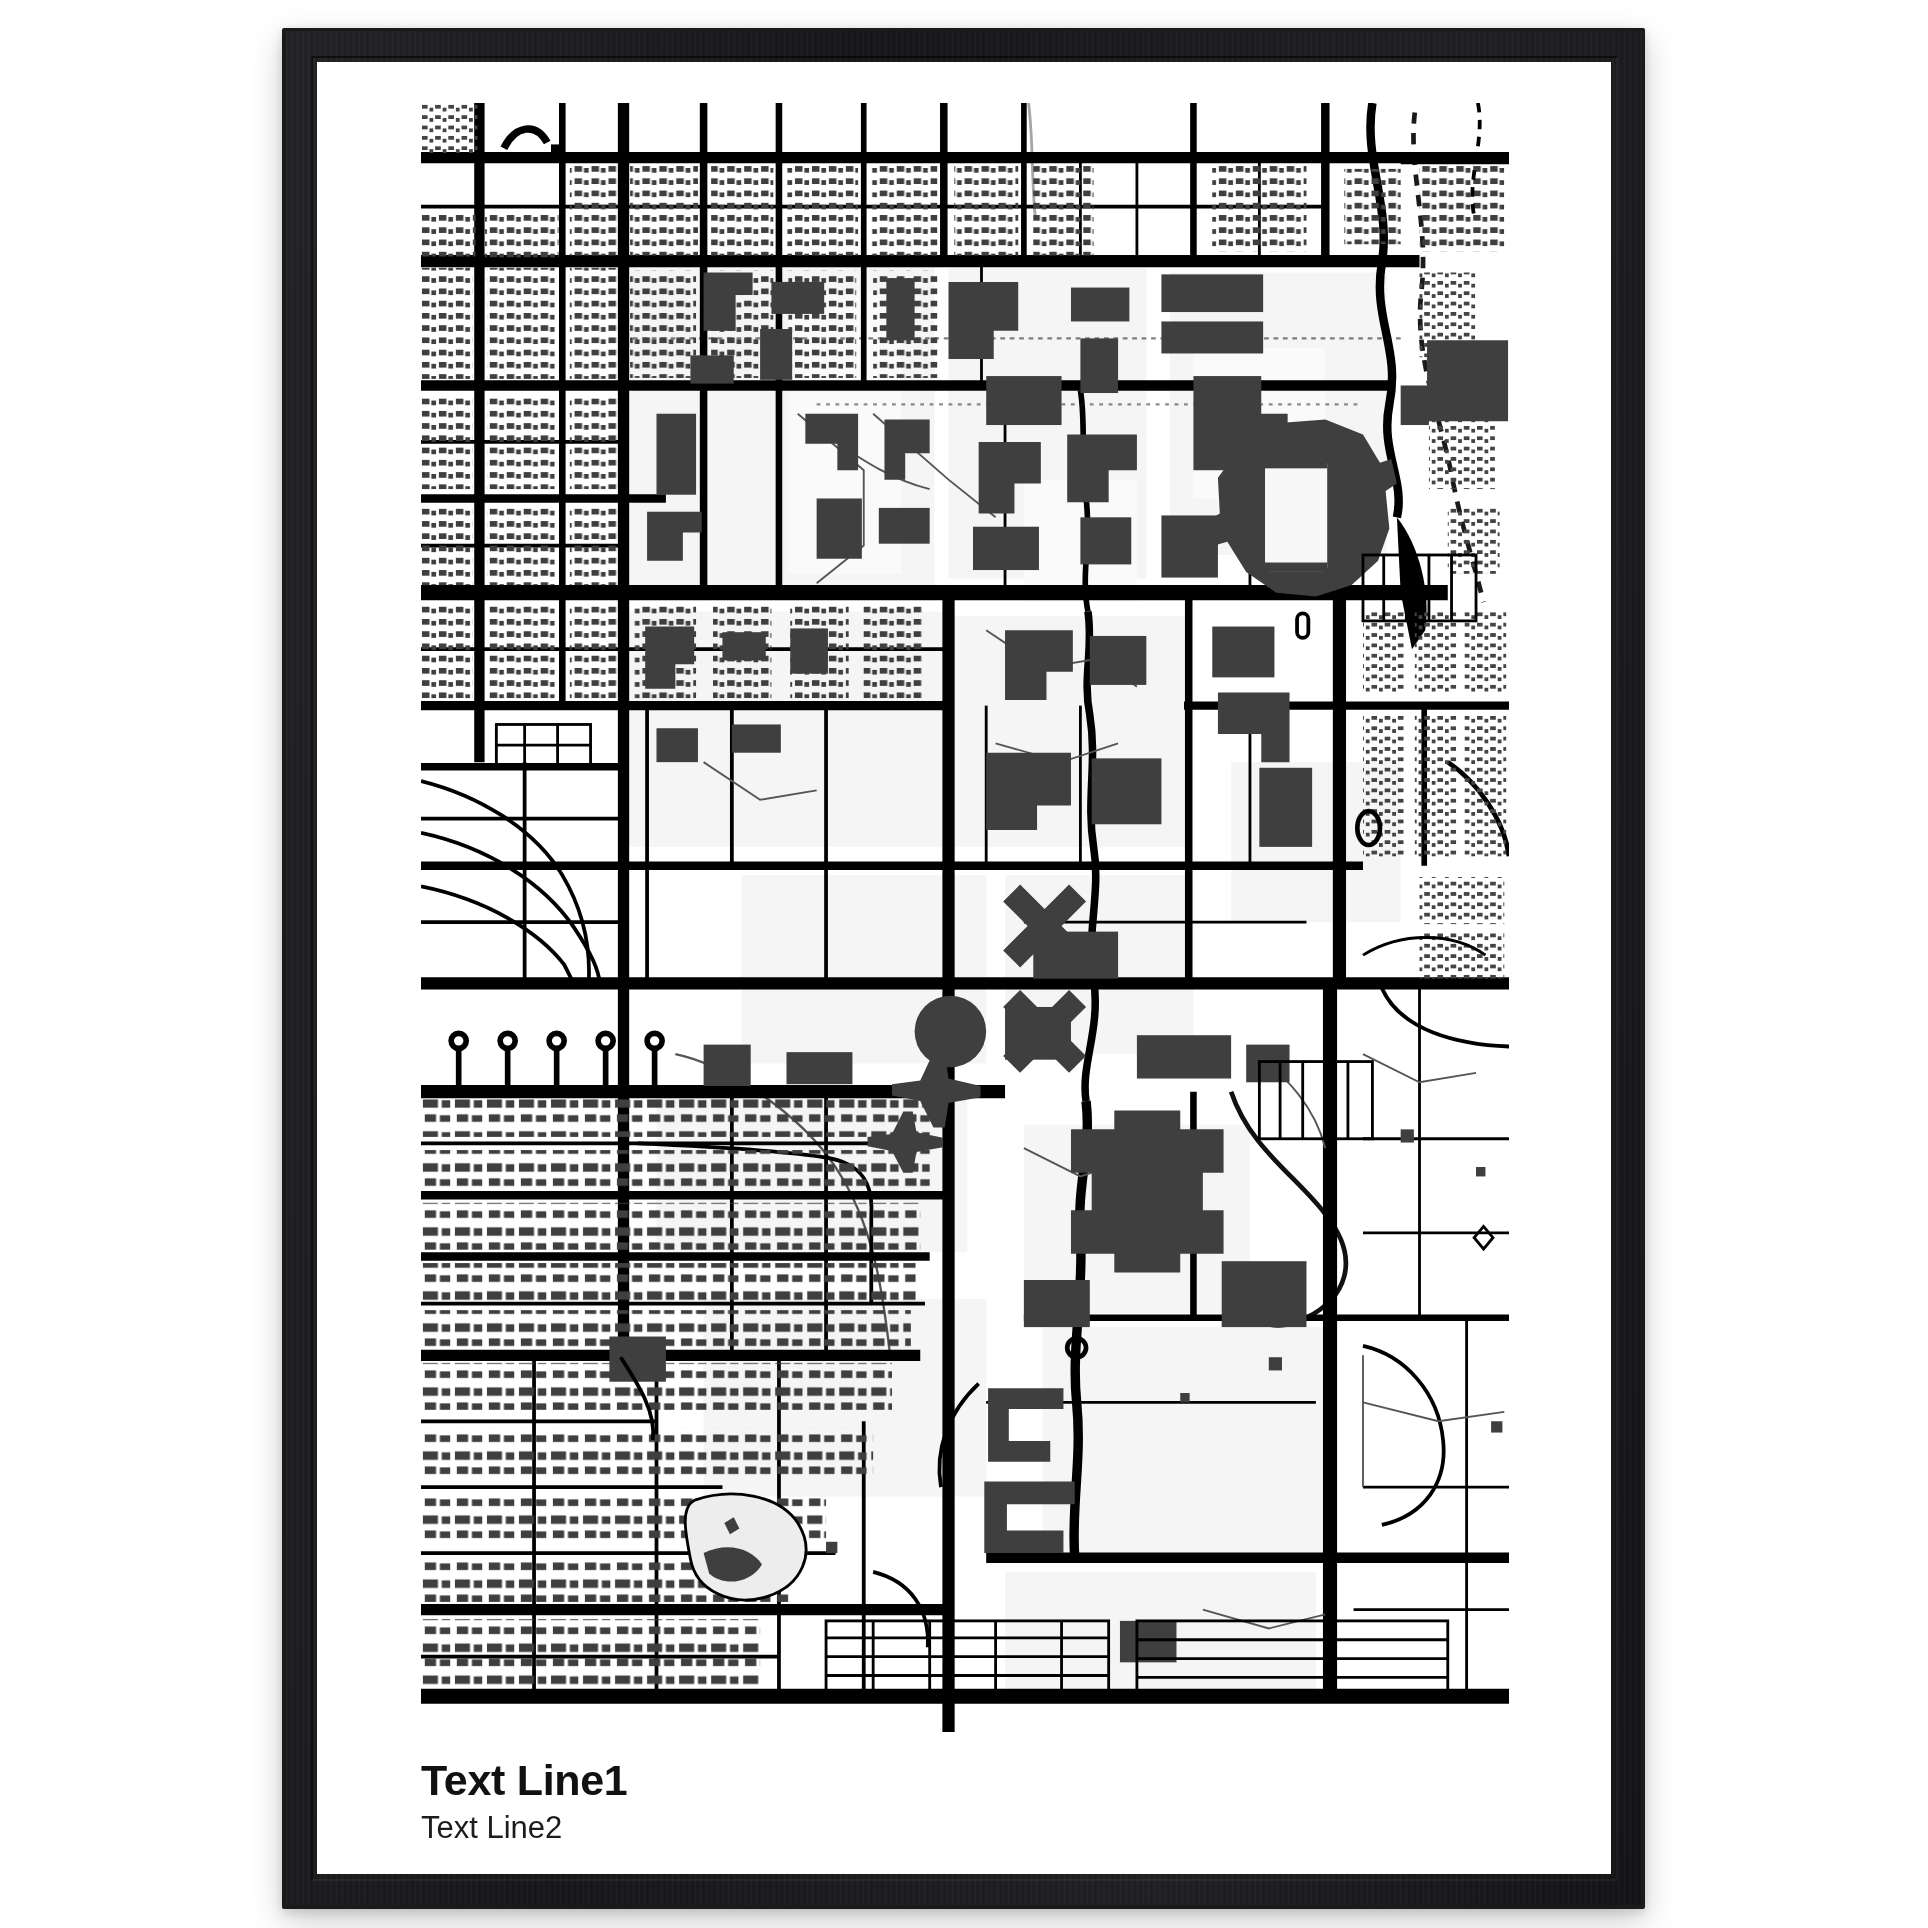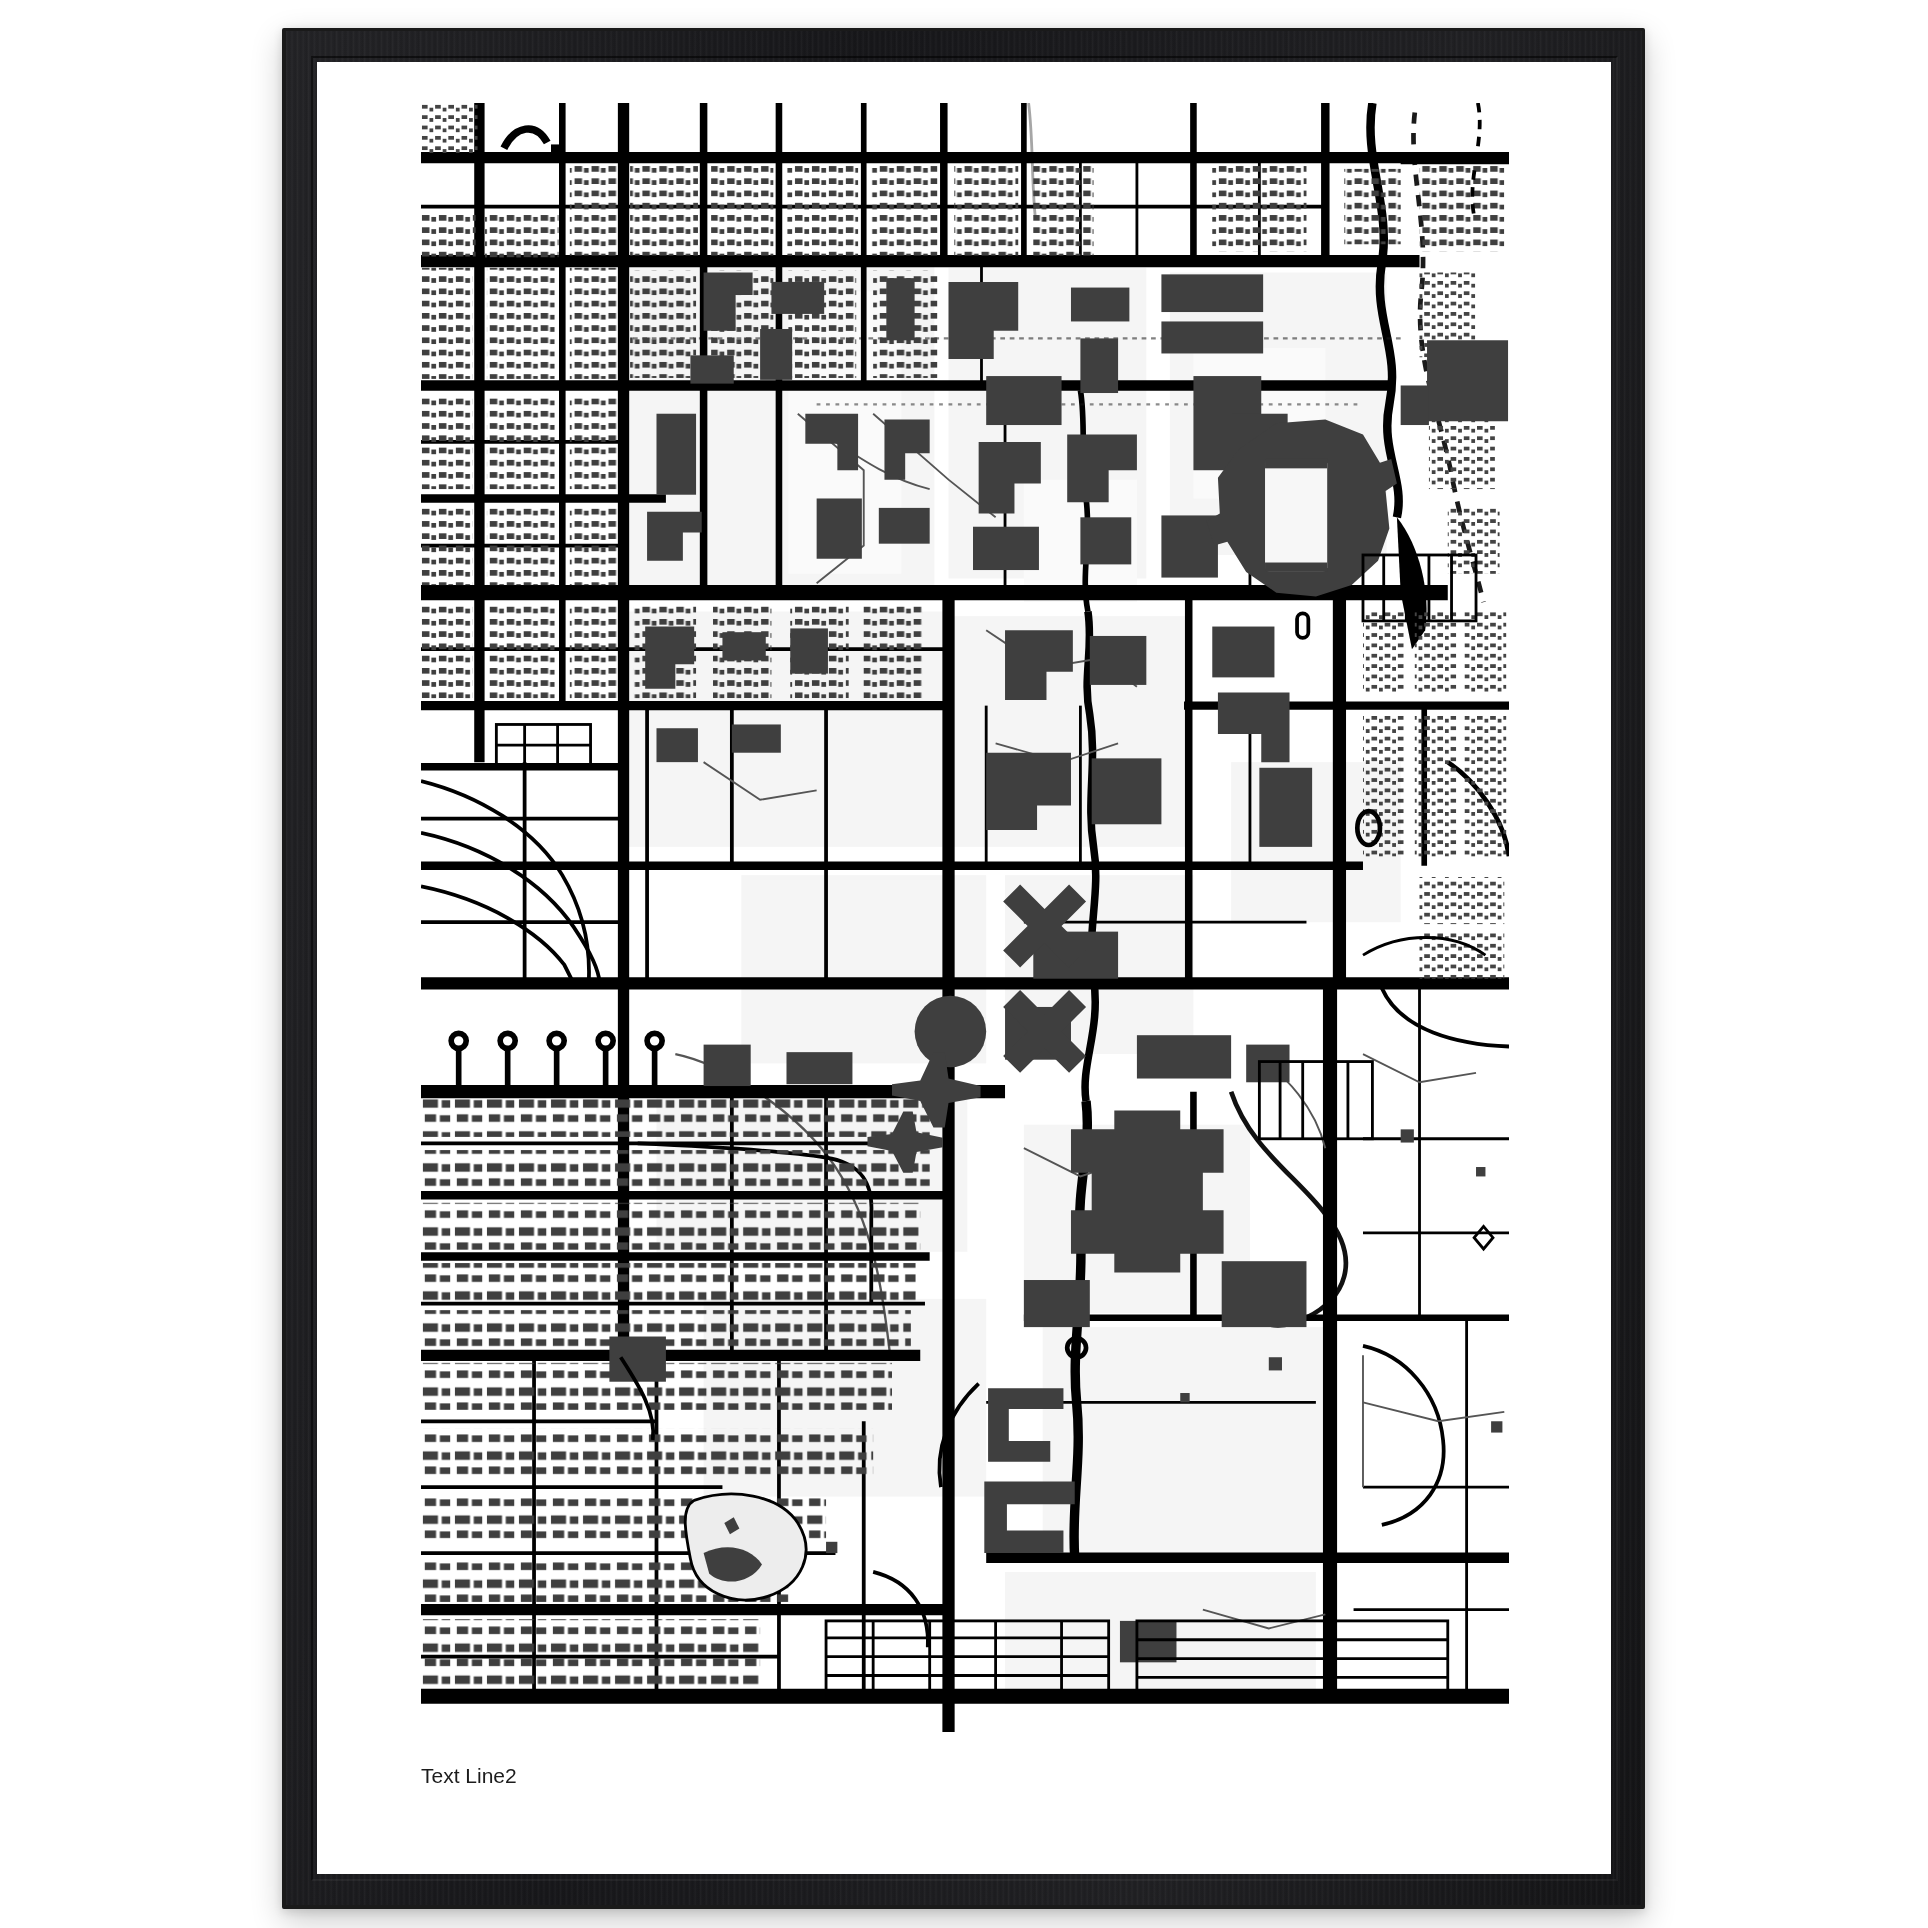--- a/index.html
+++ b/index.html
@@ -77,21 +77,21 @@
   }
   .caption .line1 {
     font-size: 43px;
     font-weight: 700;
     color: #111111;
     letter-spacing: -0.3px;
     line-height: 1.08;
     white-space: nowrap;
   }
   .caption .line2 {
-    font-size: 21px;
+    font-size: 31px;
     font-weight: 400;
     color: #1c1c1c;
     line-height: 1.2;
     margin-top: 5.6px;
     white-space: nowrap;
   }
 </style>
 </head>
 <body>
 
@@ -523,18 +523,19 @@
 
         <g>
           <path d="M 1040 60 L 1155 60" stroke="#000" stroke-width="10" fill="none"></path>
           <path d="M 1122 0 C 1130 40, 1110 80, 1118 120" stroke="#000" stroke-width="4" stroke-dasharray="10 8" fill="none"></path>
         </g>
 
       </svg>
     </div>
 
     <div class="caption">
+      <div class="line1">Text Line1</div>
       <div class="line2">Text Line2</div>
     </div>
 
   </div>
 </div>
 
 
 </body></html>

